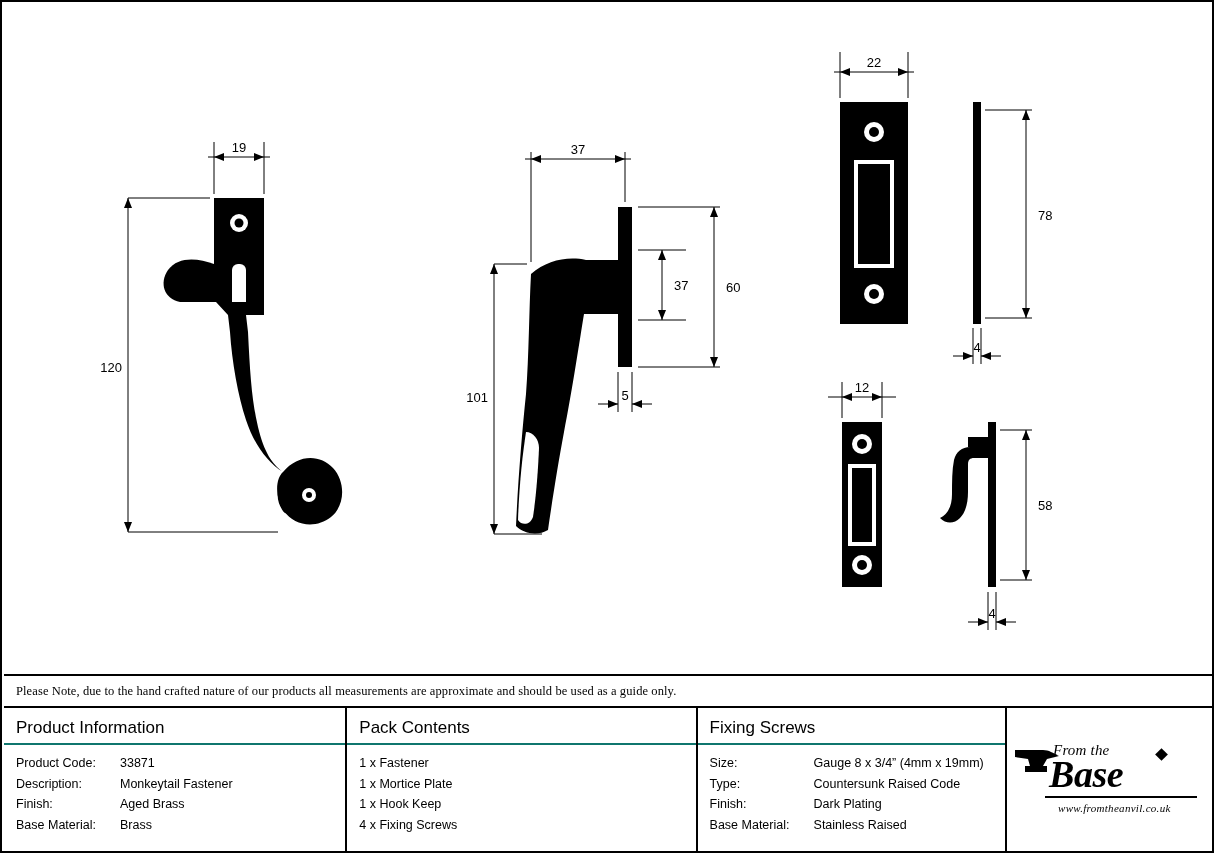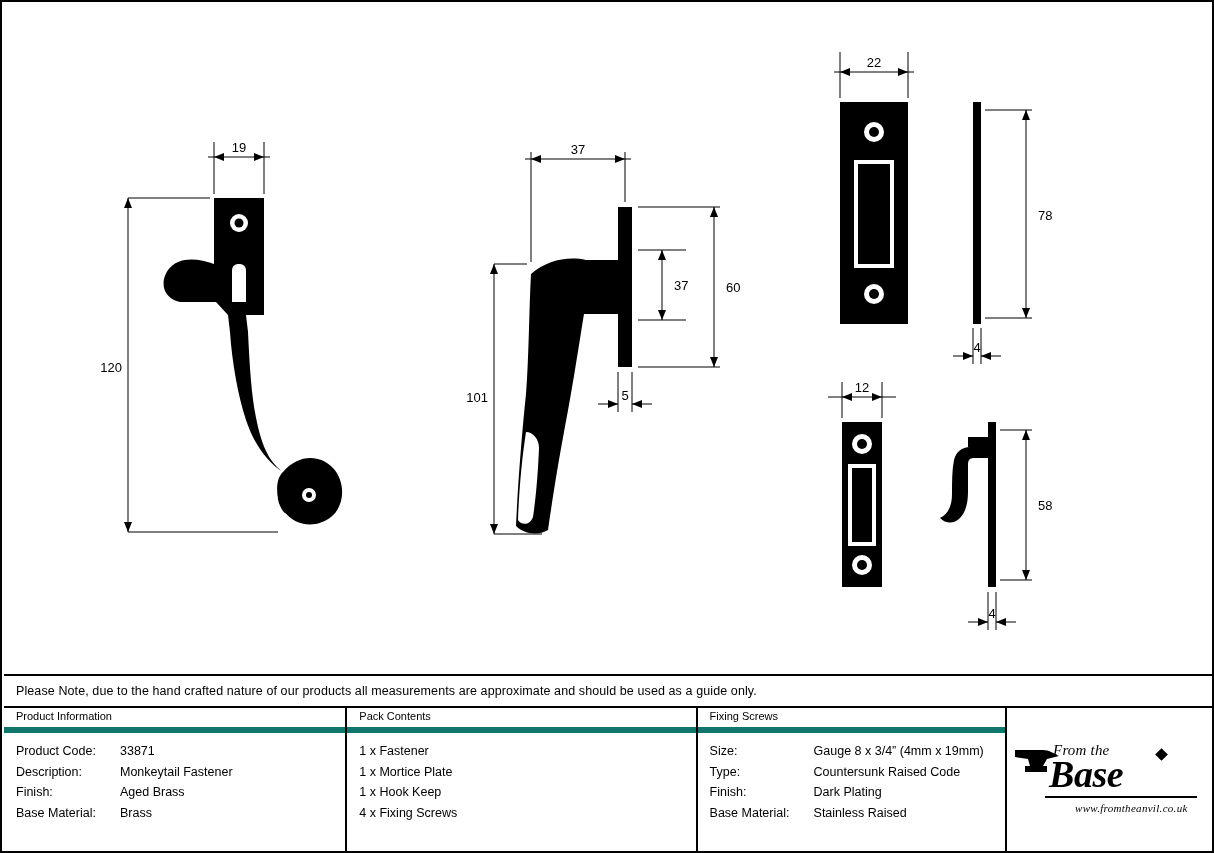--- a/index.html
+++ b/index.html
@@ -30,20 +30,21 @@
   .note-row {
     position: absolute;
     left: 2px;
     top: 672px;
     width: 1208px;
     height: 32px;
     border-top: 2px solid #000;
     display: flex;
     align-items: center;
     box-sizing: border-box;
+    font-family: Liberation Serif, serif;
   }
   .note-text {
     padding-left: 12px;
     font-size: 12.5px;
     letter-spacing: 0.1px;
   }
   .table-row {
     position: absolute;
     left: 2px;
     top: 704px;
@@ -55,23 +56,23 @@
   }
   .col {
     box-sizing: border-box;
     position: relative;
   }
   .col-prod { width: 345px; border-right: 2px solid #000; }
   .col-pack { width: 352px; border-right: 2px solid #000; }
   .col-fix  { width: 311px; border-right: 2px solid #000; }
   .col-logo { width: 206px; }
   .col-head {
-    font-size: 11px;
-    padding: 2px 0 5px 12px;
-    border-bottom: 6px solid #0f766e;
+    font-size: 17px;
+    padding: 10px 0 5px 12px;
+    border-bottom: 2px solid #0f766e;
   }
   .col-body {
     padding: 8px 8px 0 12px;
     font-size: 12.5px;
   }
   .kv {
     display: flex;
     line-height: 20.5px;
   }
   .kv .k { width: 104px; flex: 0 0 104px; }
@@ -104,21 +105,21 @@
     letter-spacing: -0.5px;
     position: absolute;
     left: 42px;
     top: 44px;
   }
   .logo-url {
     font-family: "Liberation Serif", serif;
     font-size: 11px;
     font-style: italic;
     position: absolute;
-    left: 68px;
+    left: 51px;
     top: 94px;
     letter-spacing: 0.3px;
   }
   .logo-anvil-shape {
     position: absolute;
     left: 6px;
     top: 38px;
   }
   .logo-diamond {
     position: absolute;

